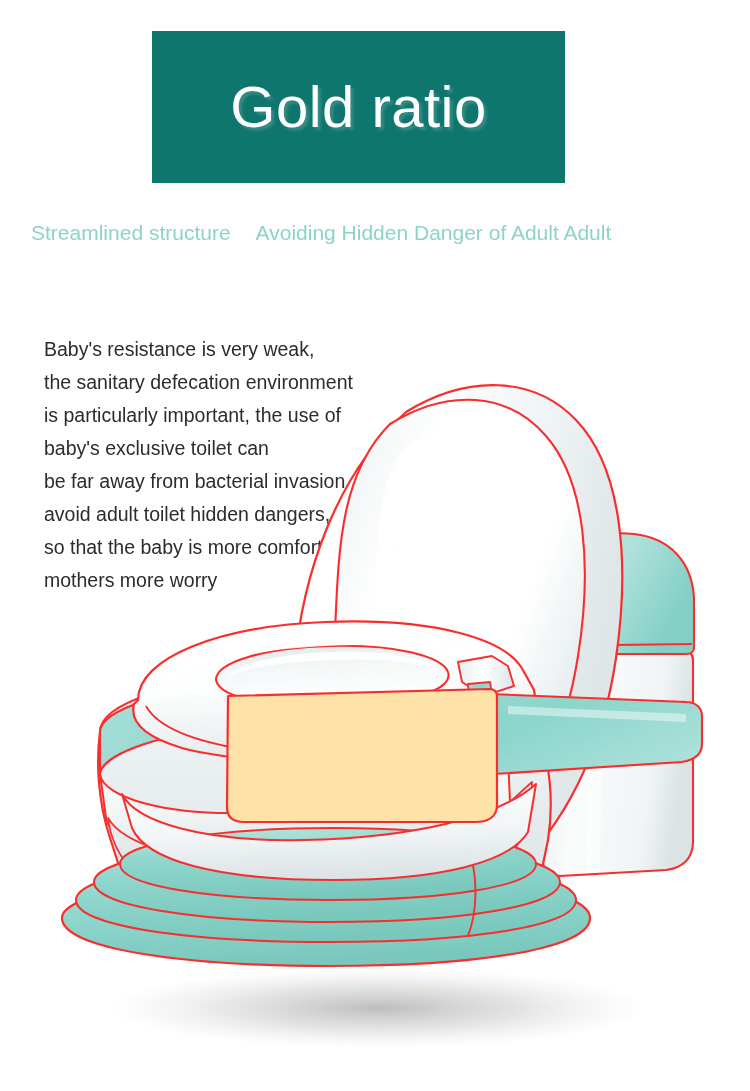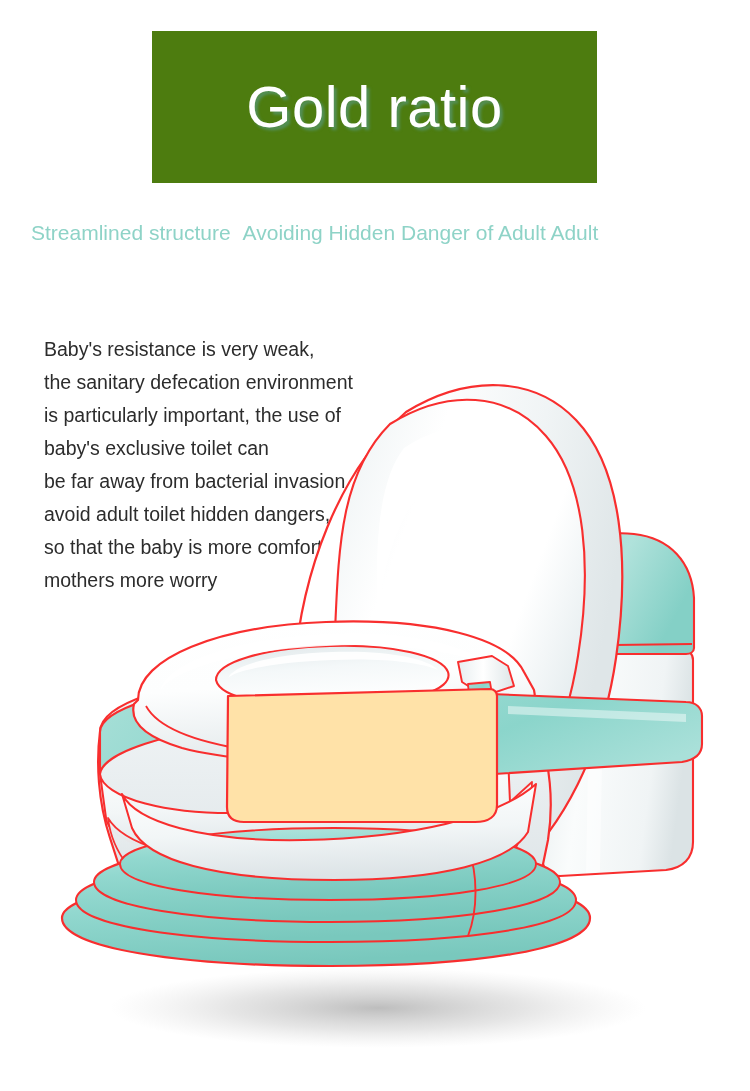--- a/index.html
+++ b/index.html
@@ -18,23 +18,23 @@
     height: 1091px;
     background: #ffffff;
     overflow: hidden;
   }
 
   
   #title-banner {
     position: absolute;
     left: 152px;
     top: 31px;
-    width: 445px;
+    width: 413px;
     height: 152px;
-    background: #4d7c0f;
+    background: #0f766e;
     display: flex;
     align-items: center;
     justify-content: center;
     text-align: right;
   }
   #title-text {
     color: #ffffff;
     font-size: 58px;
     font-weight: 400;
     letter-spacing: 0.5px;
@@ -49,21 +49,21 @@
     left: 31px;
     top: 218px;
     width: 700px;
     display: flex;
     align-items: baseline;
     color: #8ed3c7;
     font-size: 21px;
     line-height: 30px;
     white-space: nowrap;
   }
-  #subtitle-row .sub-a { margin-right: 12px; }
+  #subtitle-row .sub-a { margin-right: 25px; }
 
   
   #body-copy {
     position: absolute;
     left: 44px;
     top: 333px;
     width: 430px;
     color: #2c2c2c;
     font-size: 19.5px;
     line-height: 33px;

